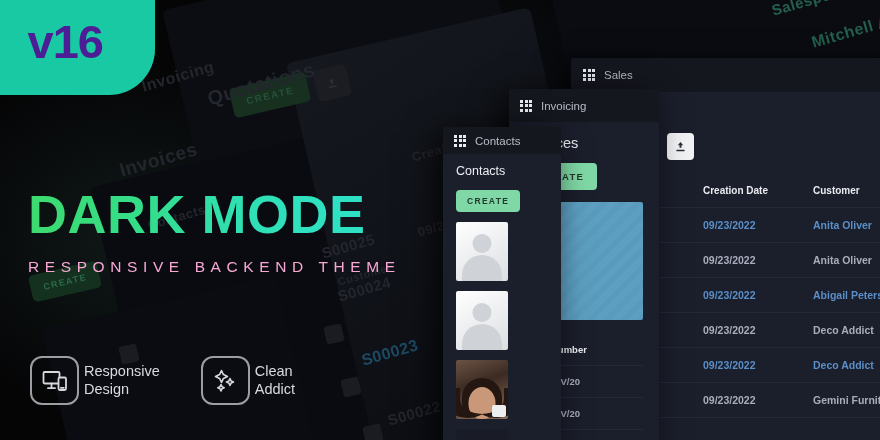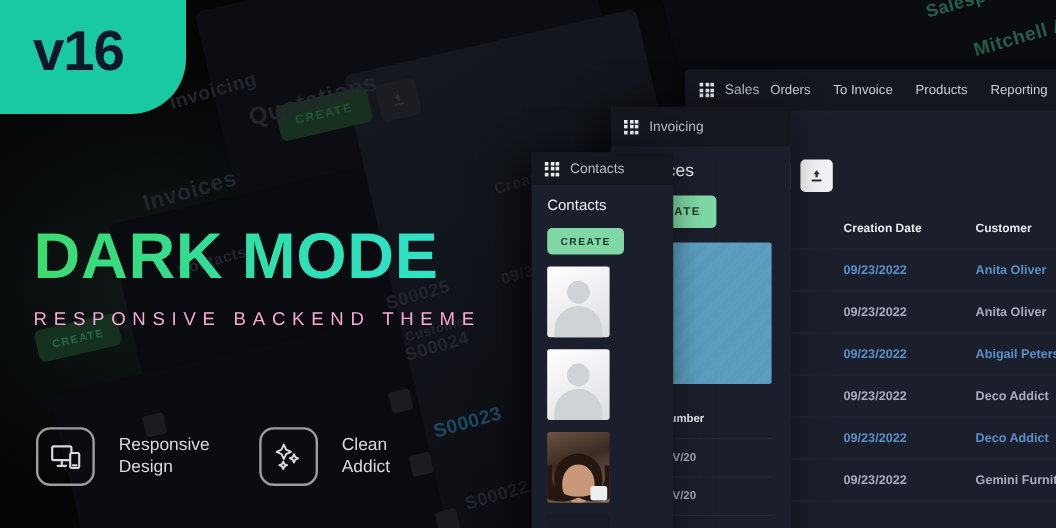--- a/index.html
+++ b/index.html
@@ -92,21 +92,21 @@
   #v16-badge {
     position: absolute; left: -40px; top: -40px;
     width: 195px; height: 135px;
     background: #18c9a3;
     border-bottom-right-radius: 46px;
     display: flex; align-items: flex-end; justify-content: flex-end;
     padding: 0 52px 30px 0;
     z-index: 40;
   }
   #v16-badge .txt {
-    color: #0f172a; font-size: 47px; font-weight: 700;
+    color: #4c1d95; font-size: 47px; font-weight: 700;
     letter-spacing: -1px; line-height: 1;
   }
 
   
   #hero { position: absolute; left: 28px; top: 187px; z-index: 30; }
   #hero .title {
     font-size: 54px; font-weight: 700; letter-spacing: 0.5px;
     line-height: 1;
     background: linear-gradient(90deg,#3ddb6e 0%,#34dd8a 30%,#2fe0b4 58%,#2ee2cd 100%);
     -webkit-background-clip: text; background-clip: text;
@@ -117,21 +117,21 @@
     margin-top: 17px;
     color: #f9a8d4; font-size: 15.5px; font-weight: 400;
     letter-spacing: 5.6px; white-space: nowrap;
   }
 
   
   #features {
     position: absolute; left: 30px; top: 356px; z-index: 30;
     display: flex; gap: 41px; align-items: center;
   }
-  .feat { display: flex; align-items: center; gap: 20px; }
+  .feat { display: flex; align-items: center; gap: 5px; }
   .feat .box {
     width: 49px; height: 49px; border: 2px solid #9b9ea2;
     border-radius: 12px; display: flex; align-items: center; justify-content: center;
     flex: 0 0 auto;
   }
   .feat .lbl {
     color: #d8dade; font-size: 14.5px; line-height: 1.18; white-space: pre-line;
   }
 
   
@@ -345,27 +345,20 @@
           <i></i>
           <i></i>
           <i></i>
           <i></i>
           <i></i>
           <i></i>
           <i></i>
           <i></i>
       </span>
       <span class="mi active">Sales</span>
-      <span class="menu">
-        <span class="mi">Orders</span>
-        <span class="mi">To Invoice</span>
-        <span class="mi">Products</span>
-        <span class="mi">Reporting</span>
-
-      </span>
     </div>
     <div class="body">
       <div class="ptitle">Quotations</div>
       <div class="btn-row">
         <button class="btn-create">CREATE</button>
         <button class="btn-icon">
           <svg width="13" height="13" viewBox="0 0 24 24" fill="#2b2e35">
             <path d="M12 3.5l5 6h-3.2v4.6h-3.6V9.5H7l5-6zM4.5 17.8h15v3h-15z"></path>
           </svg>
         </button>

